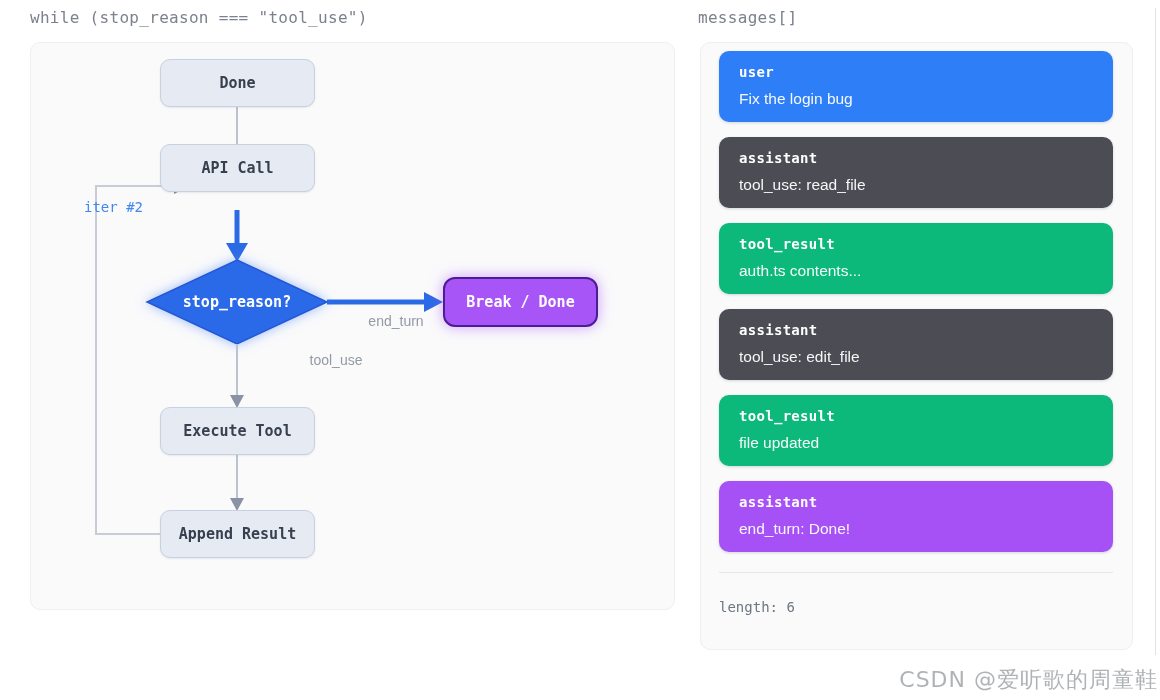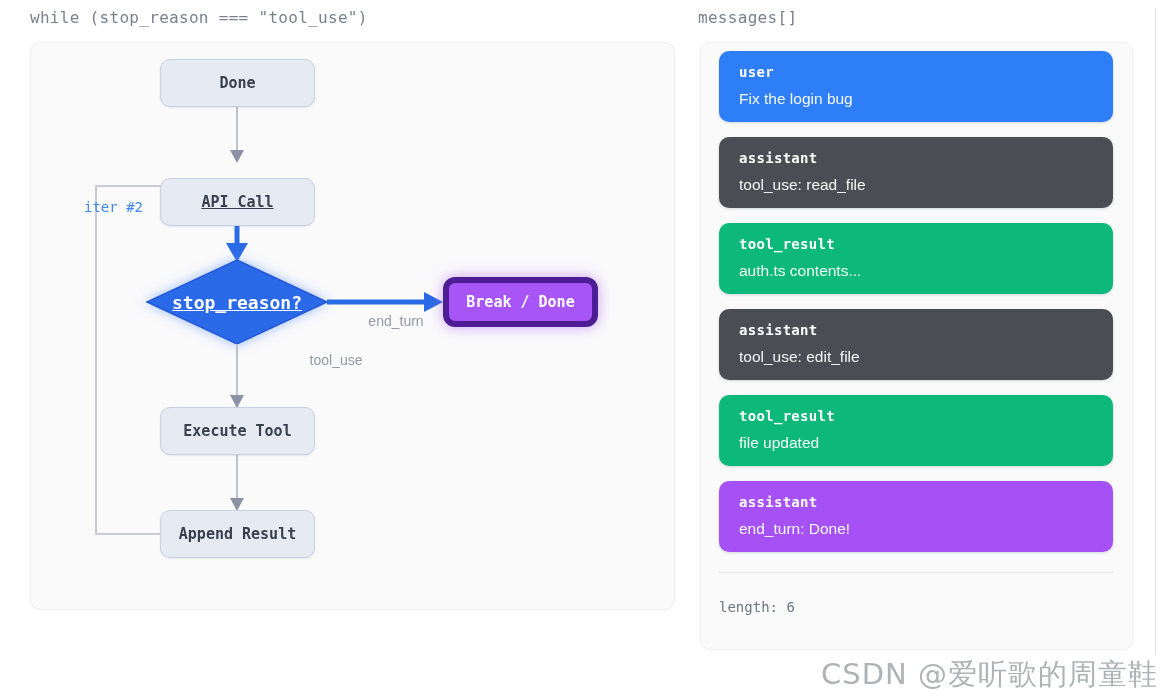--- a/index.html
+++ b/index.html
@@ -18,34 +18,34 @@
 
   
   #flow-svg { position: absolute; left: 0; top: 0; width: 645px; height: 568px; }
 
   .flow-node { position: absolute; width: 155px; height: 48px;
     background: #e6eaf2; border: 1px solid #c8d1e0; border-radius: 10px;
     display: flex; align-items: center; justify-content: center;
     font-family: "DejaVu Sans Mono", monospace; font-weight: bold; font-size: 15px;
     color: #38404f; box-shadow: 0 1px 2px rgba(120,130,150,0.15); }
   #node-start         { left: 129px; top: 16px;  }
-  #node-api-call      { left: 129px; top: 135px; text-decoration: underline; }
+  #node-api-call      { left: 129px; top: 101px; }
   #node-execute-tool  { left: 129px; top: 364px; }
   #node-append-result { left: 129px; top: 467px; }
 
   #node-break-done { position: absolute; left: 412px; top: 234px; width: 155px; height: 50px;
-    border: 6px solid #4c1d95; border-radius: 12px;
+    border: 2px solid #4c1d95; border-radius: 12px;
     display: flex; align-items: center; justify-content: center;
     font-family: "DejaVu Sans Mono", monospace; font-weight: bold; font-size: 15px;
     color: #ffffff; box-shadow: 0 0 14px rgba(168,85,247,0.55); }
 
   #decision-label { position: absolute; left: 116px; top: 242px; width: 180px; height: 34px;
     display: flex; align-items: center; justify-content: center;
-    font-family: "DejaVu Sans Mono", monospace; font-weight: bold; font-size: 18px;
-    color: #ffffff; pointer-events: none; text-decoration: underline; }
+    font-family: "DejaVu Sans Mono", monospace; font-weight: bold; font-size: 15px;
+    color: #ffffff; pointer-events: none; }
 
   .edge-label { position: absolute; font-size: 14px; color: #929aa5; }
   #label-end-turn { left: 320px; top: 270px; width: 90px; text-align: center; }
   #label-tool-use { left: 270px; top: 309px; width: 70px; text-align: center; }
   #label-iteration { position: absolute; left: 53px; top: 156px;
     font-family: "DejaVu Sans Mono", monospace; font-size: 14px; color: #4286f0; }
 
   
   .msg-card { width: 394px; height: 71px; border-radius: 10px; margin-bottom: 15px;
     padding: 13px 20px; box-shadow: 0 1px 3px rgba(40,50,70,0.18); }
@@ -53,21 +53,21 @@
     font-size: 14px; color: #ffffff; letter-spacing: 0.3px; }
   .msg-text { font-size: 15.5px; color: rgba(255,255,255,0.95); margin-top: 10px; }
 
   #list-divider { width: 394px; height: 1px; background: #e4e6ea; margin-top: 20px; }
   #list-footer { font-family: "DejaVu Sans Mono", monospace; font-size: 14px;
     color: #6e7681; margin-top: 26px; }
 
   
   #page-edge-line { position: absolute; left: 1155px; top: 8px; width: 1px; height: 647px;
     background: #e2e3e6; }
-  #watermark { position: absolute; right: 2px; bottom: 5px; font-size: 29px;
+  #watermark { position: absolute; right: 2px; bottom: 5px; font-size: 22px;
     color: #b0b3b6; font-family: "DejaVu Sans", sans-serif; letter-spacing: 1px; }
 </style>
 </head>
 <body>
 
 <div class="panel-title" id="left-title">while (stop_reason === "tool_use")</div>
 
 <div class="panel-title" id="right-title">messages[]</div>
 
 <div class="panel" id="left-panel">

